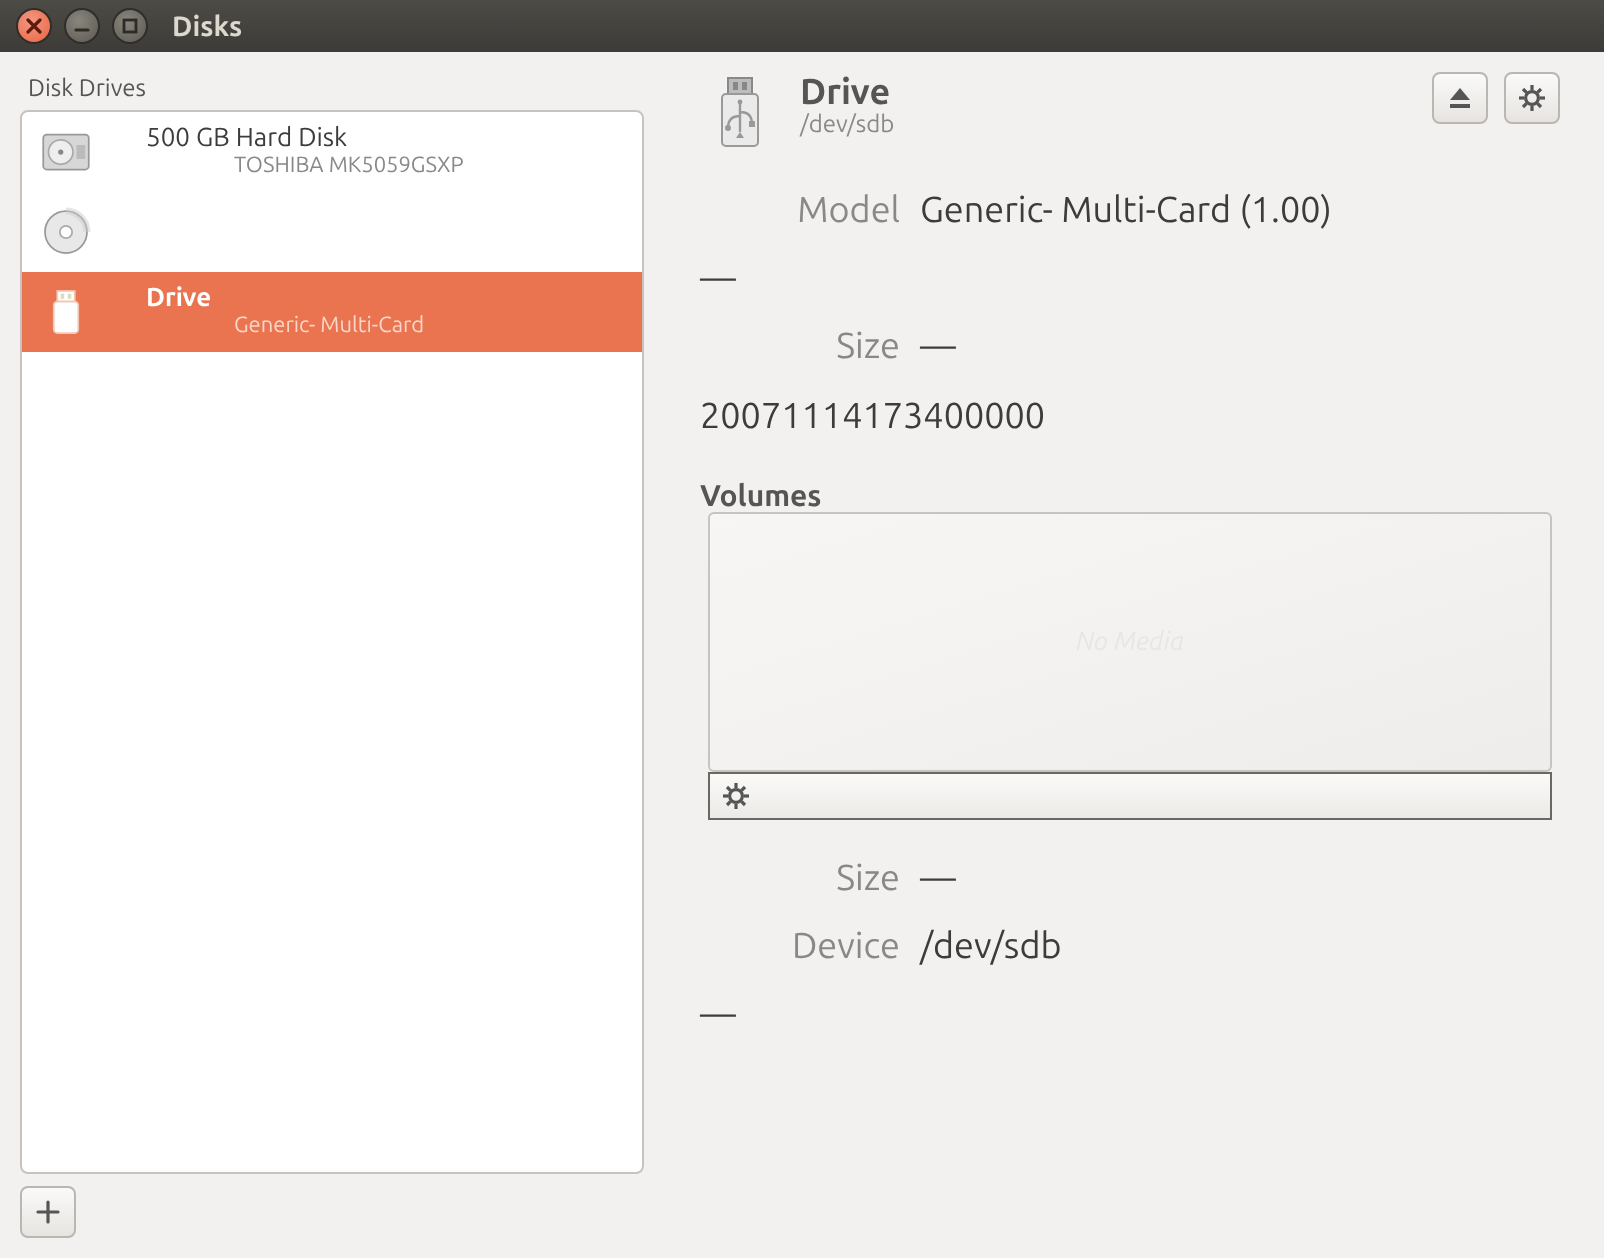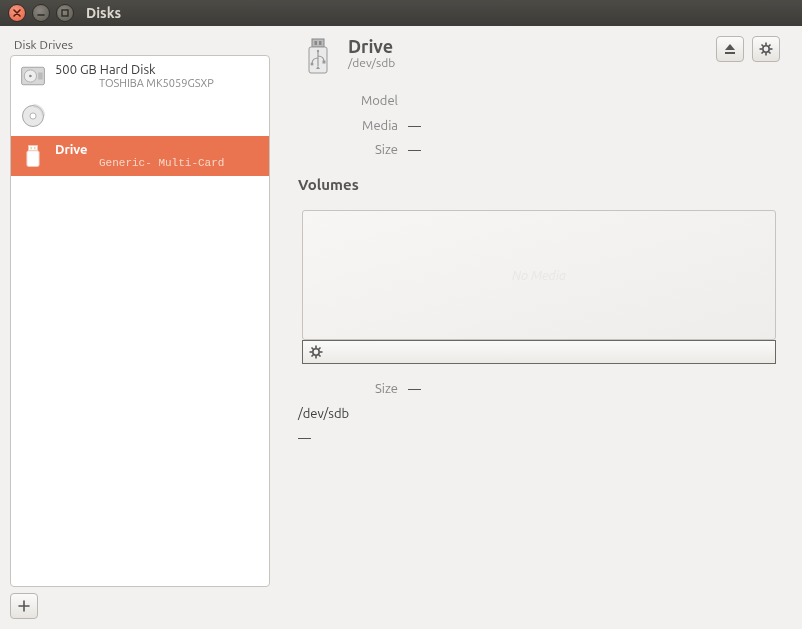--- a/index.html
+++ b/index.html
@@ -28,45 +28,46 @@
   }
   .win-btn.close { background:radial-gradient(circle at 40% 35%, #f39784, #e9643f); }
   .titlebar-title { color:#ddd8ce; font-weight:bold; margin-left:6px; font-size:14px;}
   .window-body {
     position:absolute; top:26px; left:0; right:0; bottom:0;
     background:#f2f1f0;
     display:flex;
     padding:10px;
   }
   .sidebar {
-    width:260px;
+    width:312px;
     display:flex; flex-direction:column;
   }
   .sidebar-label { font-size:12px; color:#555; padding:2px 4px 4px 4px; }
   .drive-list {
     flex:1;
     background:#ffffff;
     border:1px solid #c7c3bf;
     border-radius:4px;
     overflow:hidden;
     display:flex; flex-direction:column;
   }
   .drive-item {
     display:flex; align-items:center;
     padding:6px 8px;
     border-bottom:0;
     cursor:pointer;
+    gap:18px;
   }
   .drive-item .di-icon { width:28px; height:28px; margin-right:8px; flex-shrink:0; }
   .drive-item .di-text { display:flex; flex-direction:column; line-height:1.15; }
   .drive-item .di-title { font-size:13px; color:#3c3c3c; }
   .drive-item .di-sub { font-size:11px; color:#888;margin-left:44px; }
   .drive-item.selected { background:#e9744f; }
   .drive-item.selected .di-title { color:#ffffff; font-weight:bold; }
-  .drive-item.selected .di-sub { color:#f8d7c9;font-family:Liberation Mono, monospace; }
+  .drive-item.selected .di-sub { color:#f8d7c9; }
   .list-spacer { flex:1; }
   .sidebar-footer { padding-top:6px; }
   .icon-btn {
     display:inline-flex; align-items:center; justify-content:center;
     min-width:28px; height:26px;
     padding:0 6px;
     background:linear-gradient(to bottom,#fafaf9,#e7e4e0);
     border:1px solid #bab6b1;
     border-radius:4px;
     cursor:pointer;
@@ -77,24 +78,24 @@
     padding:0 12px 0 28px;
     display:flex; flex-direction:column;
   }
   .drive-header { display:flex; align-items:flex-start; }
   .drive-header .big-icon { width:40px; height:40px; margin-right:10px; }
   .drive-header .dh-text { flex:1; }
   .drive-header .dh-title { font-size:18px; font-weight:bold; color:#555; }
   .drive-header .dh-sub { font-size:12px; color:#888; }
   .header-actions { display:flex; gap:8px; }
   .props { margin-top:12px; }
-  .prop-row { display:flex; line-height:1.9; font-size:13px; }
+  .prop-row { display:flex; line-height:1.9; font-size:18px; }
   .prop-label { width:110px; text-align:right; color:#888; padding-right:10px; }
   .prop-value { color:#3c3c3c; }
-  .section-title { font-size:15px; font-weight:bold; color:#555; margin:14px 0 17px 0; }
+  .section-title { font-size:15px; font-weight:bold; color:#555; margin:14px 0 0 0; }
   .volume-box {
     border:1px solid #c7c3bf;
     border-radius:3px;
     background:linear-gradient(to bottom right,#f7f6f5,#efedeb);
     height:130px;
     display:flex; align-items:center; justify-content:center;
     color:#e8e6e4; font-size:13px; font-style:italic;
     margin: 0 4px;
   }
   .volume-toolbar {
@@ -228,30 +229,31 @@
                 <line x1="4.3" y1="9.7" x2="2.5" y2="11.5"></line>
               </g>
             </svg>
         </button>
       </div>
     </div>
 
     <div class="props">
       <div class="prop-row">
         <div class="prop-label">Model</div>
-      </div>
-      <div class="prop-row">
-        <div class="prop-label">Media</div>
+        <div class="prop-value">Generic- Multi-Card (1.00)</div>
+      </div>
+      <div class="prop-row">
         <div class="prop-value">—</div>
       </div>
       <div class="prop-row">
         <div class="prop-label">Size</div>
         <div class="prop-value">—</div>
       </div>
       <div class="prop-row">
+        <div class="prop-value">20071114173400000</div>
       </div>
     </div>
 
     <div class="section-title">Volumes</div>
 
     <div class="volume-box">
       <span>No Media</span>
     </div>
     <div class="volume-toolbar">
       <span class="gear" title="Volume options">
@@ -270,20 +272,21 @@
           </svg>
       </span>
     </div>
 
     <div class="props">
       <div class="prop-row">
         <div class="prop-label">Size</div>
         <div class="prop-value">—</div>
       </div>
       <div class="prop-row">
+        <div class="prop-label">Device</div>
         <div class="prop-value">/dev/sdb</div>
       </div>
       <div class="prop-row">
         <div class="prop-value">—</div>
       </div>
     </div>
 
   </div>
 </div>
 

